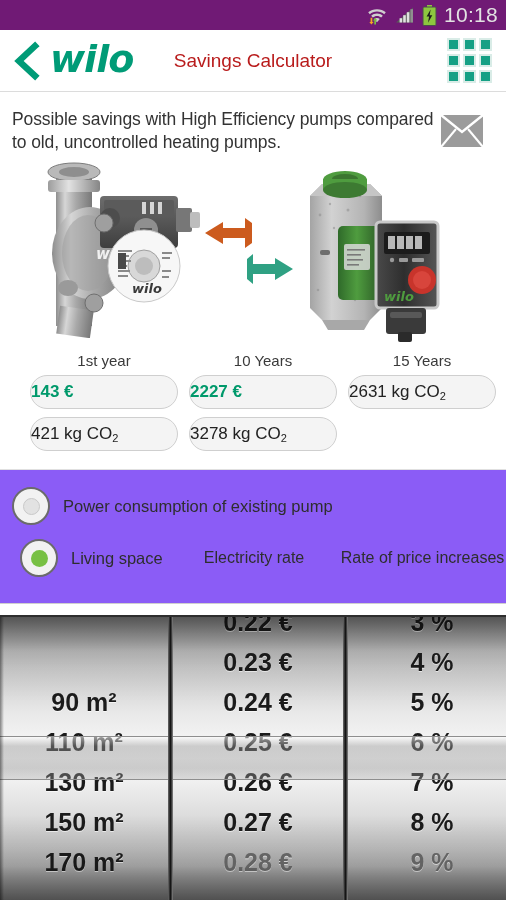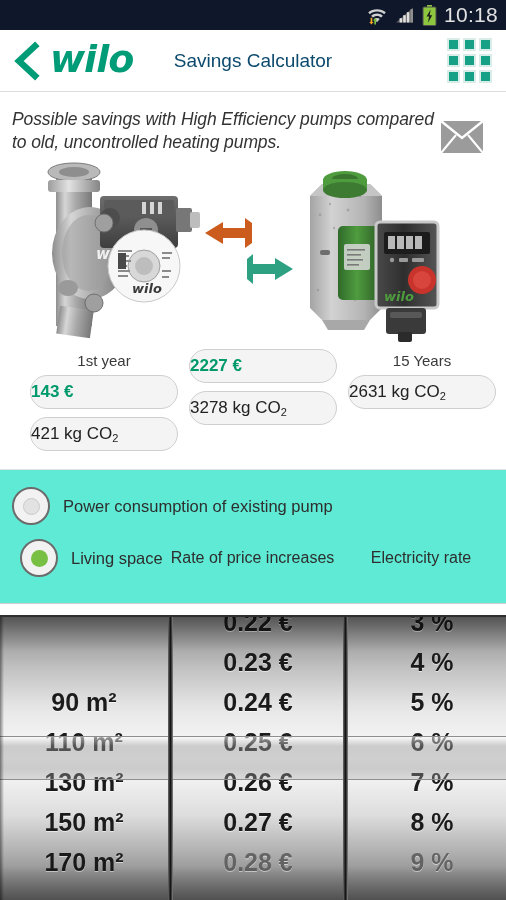--- a/index.html
+++ b/index.html
@@ -6,21 +6,21 @@
   html,body { width:506px; height:900px; }
   body {
     font-family:"Liberation Sans", sans-serif;
     background:#ffffff;
     overflow:hidden;
     position:relative;
   }
 
   
   .statusbar{
-    height:30px; background:#0f172a; color:#d8d8d8;
+    height:30px; background:#701a75; color:#d8d8d8;
     display:flex; align-items:center; justify-content:flex-end;
     padding:0 8px 0 0; gap:7px;
   }
   .sb-clock{ font-size:21px; letter-spacing:.3px; color:#e2e2e2; font-weight:400; }
   .ic-wifi{ position:relative; width:22px; height:20px; }
   .ic-sig{ width:20px; height:18px; }
   .ic-bat{ width:15px; height:21px; }
 
   
   .appbar{
@@ -29,32 +29,32 @@
   }
   .back-chevron{ width:34px; height:40px; margin-left:10px; flex:0 0 auto; cursor:pointer; }
   .brand{
     font-family:"DejaVu Sans", sans-serif;
     font-size:38px; font-weight:bold; font-style:italic;
     color:#009B77; letter-spacing:-1px; line-height:1; margin-left:6px;
     margin-top:-3px;
   }
   .appbar-title{
     position:absolute; left:0; right:0; text-align:center;
-    font-size:19px; color:#0c4a6e;
+    font-size:19px; color:#b91c1c;
   }
   .grid-icon{
     margin-left:auto; margin-right:14px; display:grid;
     grid-template-columns:repeat(3,13px); grid-template-rows:repeat(3,13px);
     gap:3px; cursor:pointer; position:relative; z-index:3;
   }
   .grid-icon i{ display:block; background:#16A085; border:2px solid #d9ece7; }
 
   
   .intro{
-    display:flex; align-items:flex-end; padding:16px 12px 0 12px;font-style:italic;
+    display:flex; align-items:flex-start; padding:16px 12px 0 12px;
   }
   .intro-text{
     font-size:17.5px; color:#333; line-height:1.32; flex:1 1 auto;
     letter-spacing:-.1px;
   }
   .mail-icon{ flex:0 0 auto; width:44px; height:34px; margin:6px 10px 0 6px; cursor:pointer; }
 
   
   .pumps{ position:relative; height:185px; margin-top:4px; }
   .pump-old{ position:absolute; left:38px; top:0; }
@@ -69,21 +69,21 @@
   .pill{
     height:34px; border:1px solid #cfcfcf; border-radius:18px;
     background:#f4f4f4; display:flex; align-items:center; justify-content:flex-start;
     font-size:17px; color:#222; margin-bottom:8px; cursor:pointer;
   }
   .pill.money{ color:#00996B; font-weight:bold; }
   .pill sub{ font-size:11px; vertical-align:baseline; position:relative; top:4px; }
 
   
   .options{
-    background:#5eead4; border-top:1px solid #e0e0e0; border-bottom:1px solid #cfcfcf;
+    background:#8b5cf6; border-top:1px solid #e0e0e0; border-bottom:1px solid #cfcfcf;
     padding:10px 0 8px 0; height:135px; position:relative;
   }
   .opt-row{ display:flex; align-items:center; padding:0 0 0 12px; height:52px; }
   .radio{
     width:38px; height:38px; border-radius:50%; border:2px solid #6b6b6b;
     background:#f2f2f2; display:flex; align-items:center; justify-content:center;
     flex:0 0 auto; cursor:pointer;
   }
   .radio i{ width:17px; height:17px; border-radius:50%; display:block; }
   .radio.off i{ background:#e2e2e2; border:1px solid #c9c9c9; }
@@ -364,20 +364,21 @@
       <div class="sv-label">1st year</div>
       <div class="pill money">
         <span>143 €</span>
       </div>
       <div class="pill">
         <span>421 kg CO</span>
           <sub>2</sub>
       </div>
     </div>
     <div class="sv-col">
+      <div class="sv-label">10 Years</div>
       <div class="pill money">
         <span>2227 €</span>
       </div>
       <div class="pill">
         <span>3278 kg CO</span>
           <sub>2</sub>
       </div>
     </div>
     <div class="sv-col">
       <div class="sv-label">15 Years</div>
@@ -396,22 +397,22 @@
       </span>
     <span class="opt-label">Power consumption of existing pump</span>
   </div>
   <div class="hdr-row">
     <span class="hdr-1">
       <span class="radio on">
           <i></i>
         </span>
       <span class="opt-label">Living space</span>
     </span>
+    <span class="hdr-col hdr-2">Electricity rate</span>
     <span class="hdr-col hdr-3">Rate of price increases</span>
-    <span class="hdr-col hdr-2">Electricity rate</span>
   </div>
 </div>
 
 <div class="spinners">
 
   <div class="spin c1">
     <div class="spin-list" style="top:25px">
       <div class="spin-item empty"></div>
       <div class="spin-item"><span>90 m²</span></div>
       <div class="spin-item"><span>110 m²</span></div>

